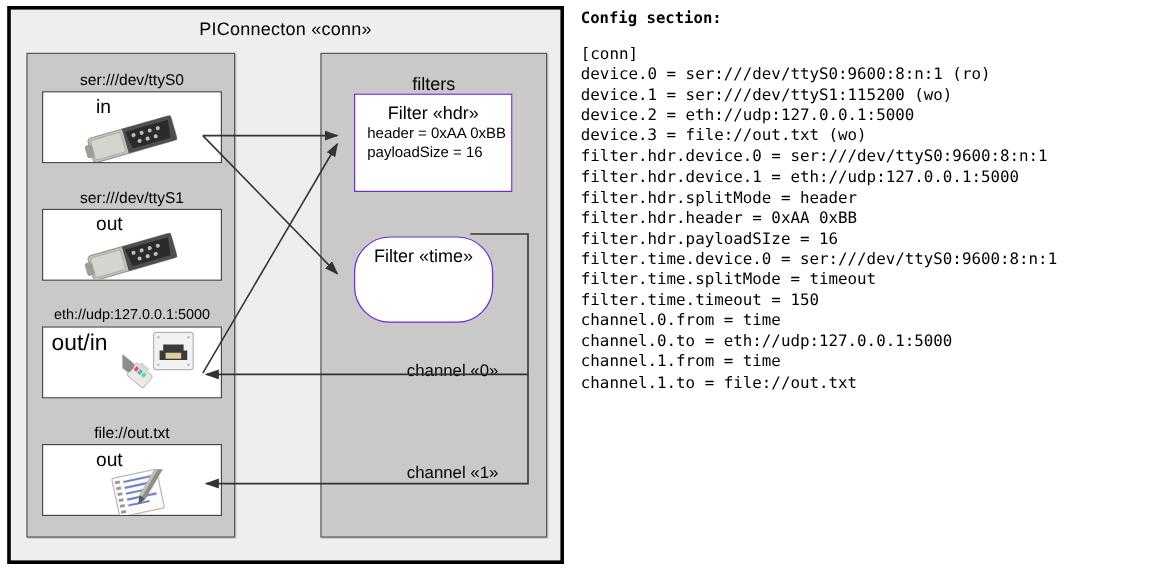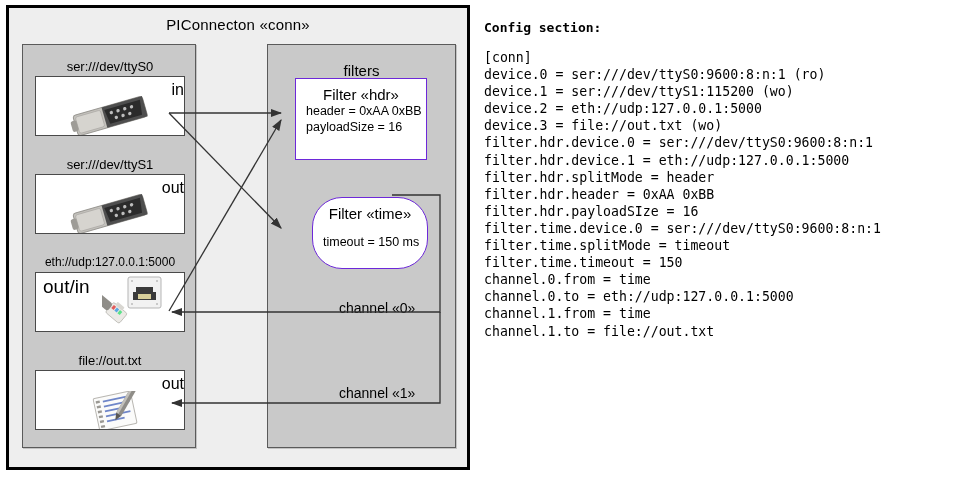--- a/index.html
+++ b/index.html
@@ -22,58 +22,58 @@
   #filters-title{position:absolute;left:0;top:17px;width:100%;text-align:center;
                  font-size:15px;}
 
   
   .dev-group{position:absolute;left:12px;width:150px;}
   .dev-label{font-size:13px;text-align:center;line-height:19px;white-space:nowrap;}
   .dev-label.small{font-size:12px;}
   .dev-box{position:relative;background:#fff;border:1px solid #4a4a4a;
            box-sizing:border-box;height:60px;}
   .dev-io{position:absolute;font-size:16px;line-height:16px;}
-  .dev-io.center{left:0;width:100%;text-align:right;top:5px;}
+  .dev-io.center{left:0;width:100%;text-align:left;top:5px;padding-left:44px;}
   .dev-io.left{left:7px;top:6px;font-size:19px;}
 
   
   .icon{position:absolute;}
 
   
   .serial-icon{width:96px;height:40px;left:50%;margin-left:-46px;top:18px;}
 
   
   .eth-icon{left:66px;top:2px;width:78px;height:56px;}
 
   
   .file-icon{left:50%;margin-left:-18px;top:20px;width:60px;height:38px;}
 
   
   .filter-box{position:absolute;background:#fff;border:1px solid #6d28d9;
               box-sizing:border-box;}
   .filter-title{text-align:center;font-size:15px;margin-top:7px;}
   .filter-prop{font-size:12.5px;margin-left:10px;line-height:16px;}
   #filter-hdr{left:27px;top:33px;width:132px;height:82px;}
-  #filter-time{left:44px;top:152px;width:116px;height:72px;border-radius:30px;}
+  #filter-time{left:27px;top:152px;width:116px;height:72px;border-radius:30px;}
   #filter-hdr .filter-prop:first-of-type{margin-top:12px;}
   #filter-time .filter-prop{margin-top:12px;}
 
   
   .chan-label{position:absolute;font-size:14px;white-space:nowrap;}
   #chan0-label{left:330px;top:292px;text-align:right;}
   #chan1-label{left:330px;top:377px;}
 
   
   #wires{position:absolute;left:0;top:0;width:964px;height:484px;
          pointer-events:none;}
 
   
   #config{position:absolute;left:484px;top:8px;width:470px;}
   #config-heading{font-family:"DejaVu Sans Mono",monospace;font-size:13px;
-                  font-weight:bold;margin:12px 0 14px 0;}
+                  font-weight:bold;margin:0 0 14px 0;}
   #config-lines{font-family:"DejaVu Sans Mono",monospace;font-size:13.2px;
                 line-height:17.1px;white-space:pre;margin:0;}
   .cfg-line{white-space:pre;}
 </style>
 </head>
 <body>
 
 <div id="diagram">
 
   <div id="conn-title">PIConnecton «conn»</div>
@@ -192,21 +192,20 @@
     <div id="filters-title">filters</div>
 
     <div class="filter-box" id="filter-hdr">
       <div class="filter-title">Filter «hdr»</div>
       <div class="filter-prop">header = 0xAA 0xBB</div>
       <div class="filter-prop">payloadSize = 16</div>
     </div>
 
     <div class="filter-box" id="filter-time">
       <div class="filter-title">Filter «time»</div>
-      <div class="filter-prop">timeout = 150 ms</div>
     </div>
   </div>
 
   <div class="chan-label" id="chan0-label">channel «0»</div>
   <div class="chan-label" id="chan1-label">channel «1»</div>
 </div>
 
 <svg id="wires">
   <defs>
     <marker id="ah" markerWidth="9" markerHeight="9" refX="8" refY="3.2" orient="auto" markerUnits="strokeWidth">

